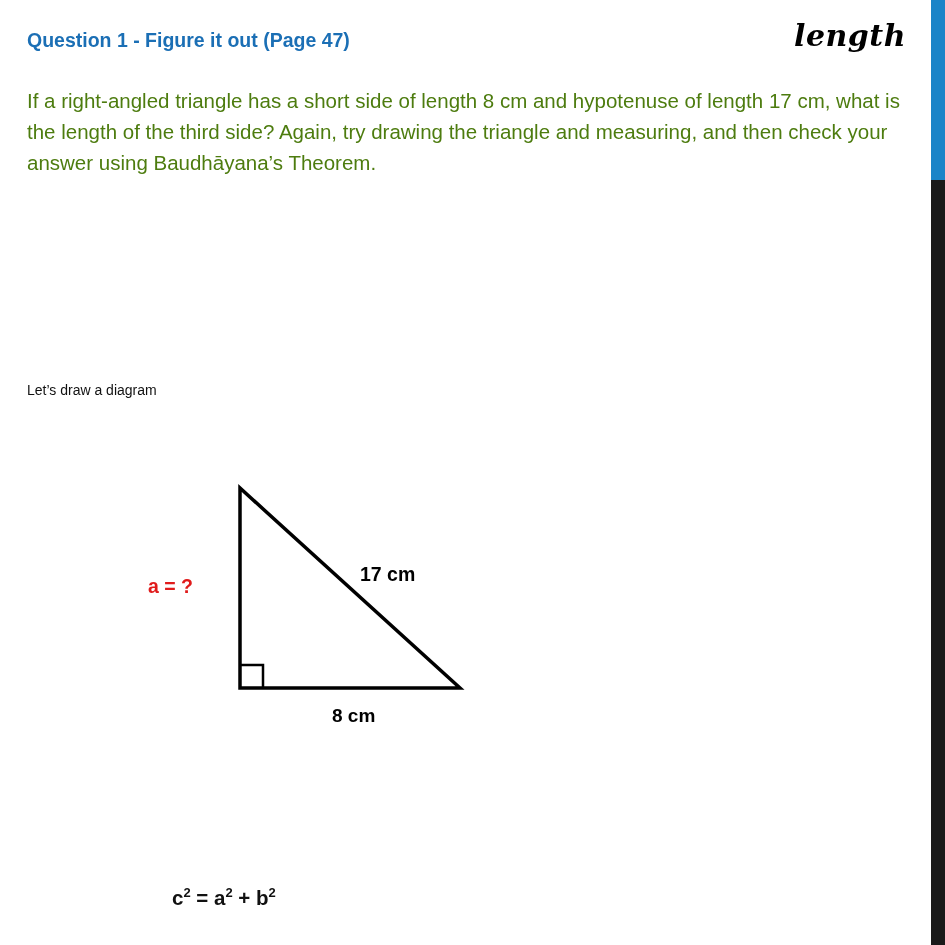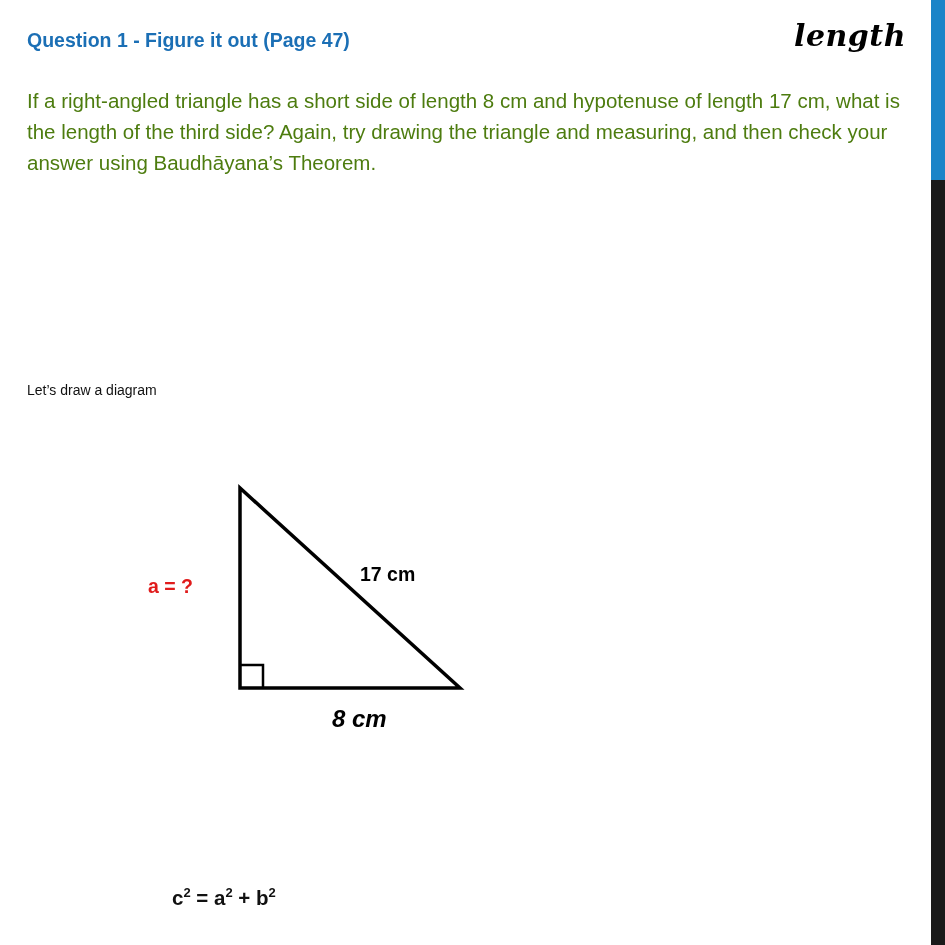--- a/index.html
+++ b/index.html
@@ -100,24 +100,23 @@
     top: 547px;
     font-size: 19.5px;
     font-weight: bold;
     color: #000000;
     margin-top: 16px;
   }
   .label-base {
     position: absolute;
     left: 332px;
     top: 705px;
-    font-size: 24px;
+    font-size: 19px;
     font-weight: bold;
     color: #000000;
-    font-style: italic;
   }
   .now-by {
     position: absolute;
     left: 27px;
     top: 820px;
     font-size: 20.5px;
     color: #111111;
   }
   .now-by .ital {
     font-style: italic;

